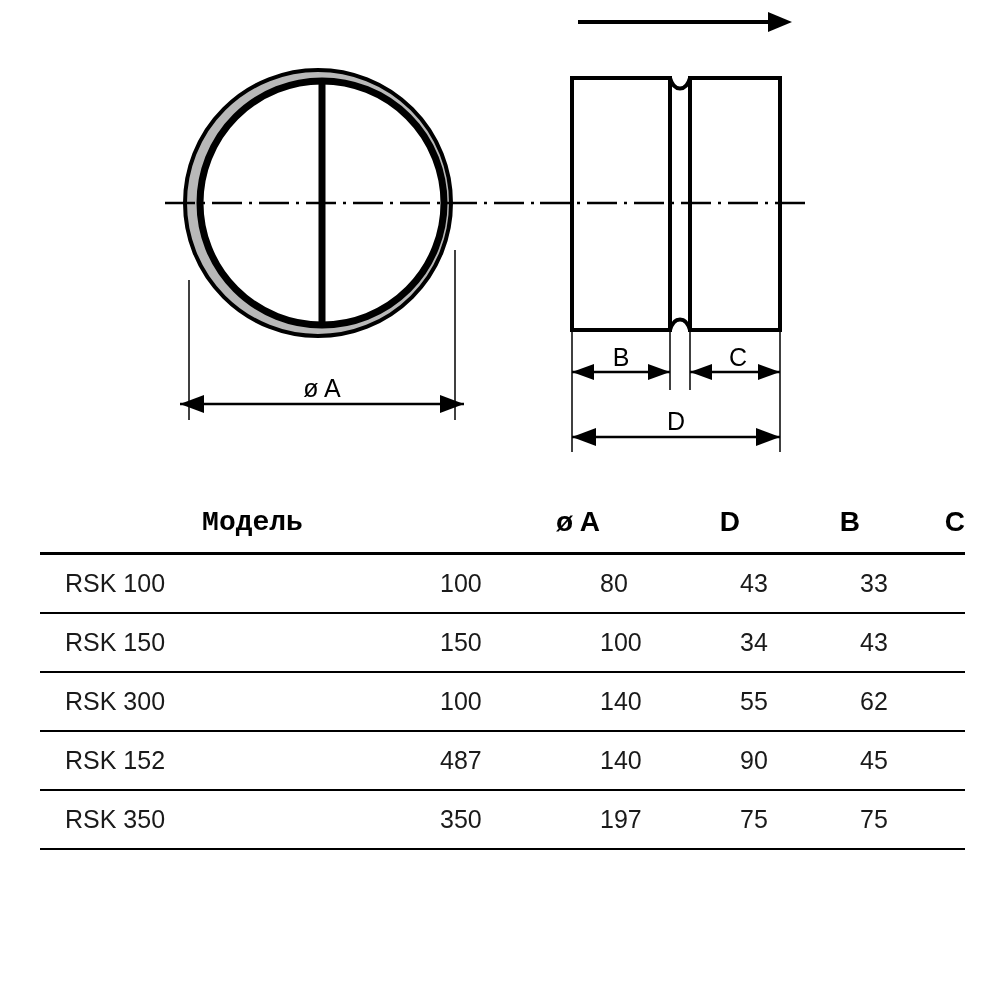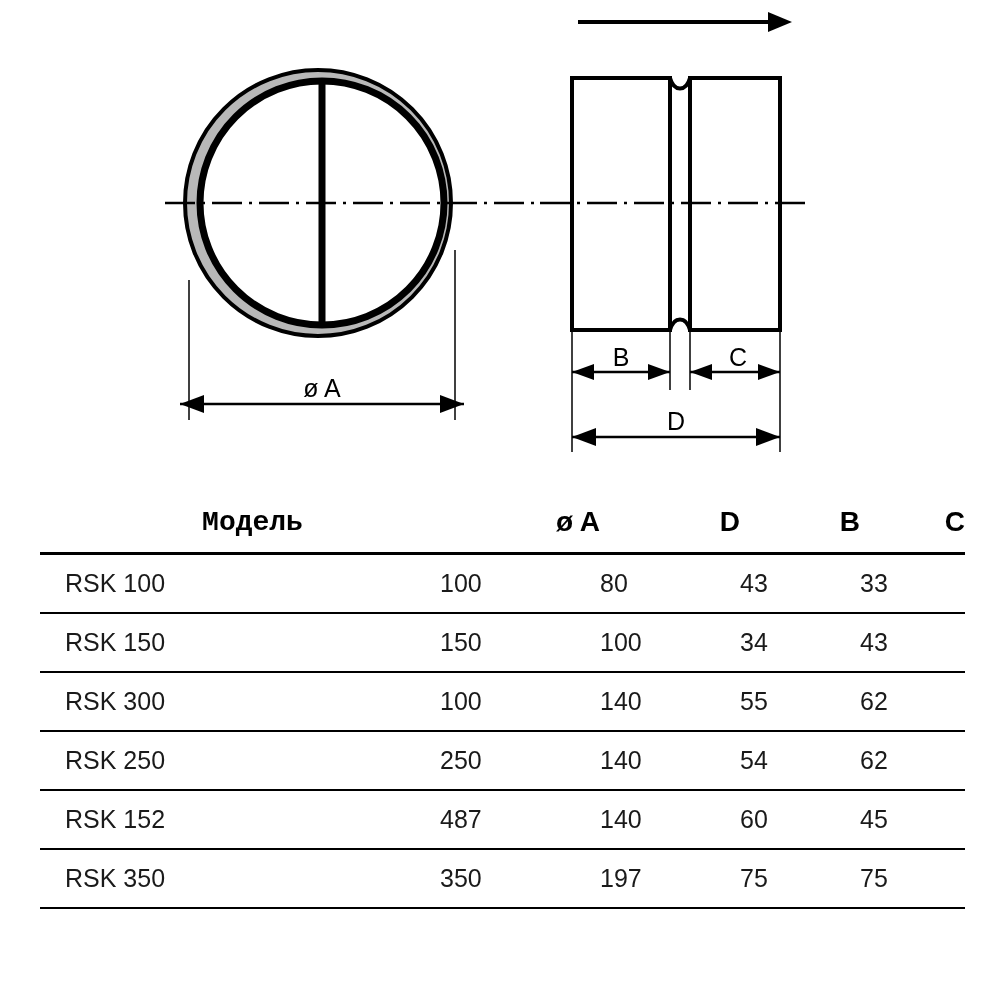--- a/index.html
+++ b/index.html
@@ -172,31 +172,24 @@
             <td>43</td>
           </tr>
           <tr>
             <td class="model-col">RSK 300</td>
             <td>100</td>
             <td>140</td>
             <td>55</td>
             <td>62</td>
           </tr>
           <tr>
-            <td class="model-col">RSK 250</td>
-            <td>250</td>
-            <td>140</td>
-            <td>54</td>
-            <td>62</td>
-          </tr>
-          <tr>
             <td class="model-col">RSK 152</td>
             <td>487</td>
             <td>140</td>
-            <td>60</td>
+            <td>90</td>
             <td>45</td>
           </tr>
           <tr>
             <td class="model-col">RSK 350</td>
             <td>350</td>
             <td>197</td>
             <td>75</td>
             <td>75</td>
           </tr>
         </tbody>

